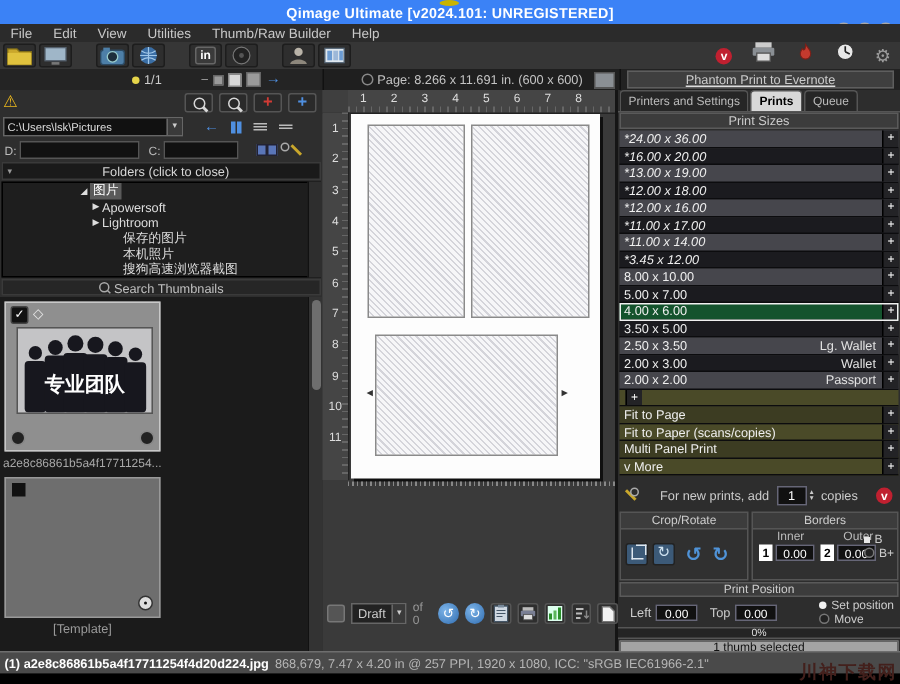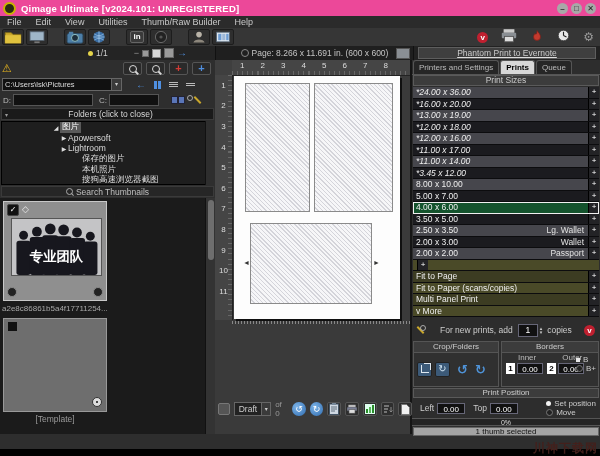--- a/index.html
+++ b/index.html
@@ -1,19 +1,19 @@
 <!DOCTYPE html>
 <html><head>
 <meta charset="utf-8">
 <style>
   html,body{margin:0;padding:0;background:#000;}
   #app{position:relative;width:600px;height:456px;background:#2e2e2e;overflow:hidden;
        font-family:"Liberation Sans","DejaVu Sans",sans-serif;color:#ddd;-webkit-font-smoothing:none;}
   
-  #titlebar{position:absolute;left:0;top:0;width:600px;height:16px;background:#ec4899;display:flex;align-items:center;}
+  #titlebar{position:absolute;left:0;top:0;width:600px;height:16px;background:#3b82f6;display:flex;align-items:center;flex-direction:column;}
   .app-ico{width:9px;height:9px;border-radius:50%;background:#2a2a10;border:2px solid #c8b400;margin:0 5px 0 3px;}
   #titlebar .ttl{font-size:9.5px;font-weight:bold;color:#fff;letter-spacing:.2px;}
   .winbtns{margin-left:auto;display:flex;gap:3px;padding-right:4px;}
   .winbtn{width:11px;height:11px;border-radius:50%;background:#a8a8a8;color:#222;font-size:8px;line-height:11px;text-align:center;font-weight:bold;}
   
   #menubar{position:absolute;left:0;top:16px;width:600px;height:12px;background:#2b2b2b;border-bottom:1px solid #171717;display:flex;align-items:center;}
   .mitem{font-size:9px;color:#c8c8c8;padding:0 7px;}
   
   #toolbar{position:absolute;left:0;top:28px;width:600px;height:18px;background:#363636;display:flex;align-items:center;}
   .ibtn{width:22px;height:16px;display:inline-flex;align-items:center;justify-content:center;margin-left:2px;background:#2e2e2e;border:1px solid #1d1d1d;border-radius:2px;box-sizing:border-box;}
@@ -629,21 +629,21 @@
         <span class="cpbox">1</span>
         <span class="spin">
           <i>▴</i>
           <i>▾</i>
         </span>
         <span class="cs">copies</span>
         <span class="vbadge">v</span>
       </div>
       <div class="groups">
         <div class="grp crop">
-          <div class="ghdr">Crop/Folders</div>
+          <div class="ghdr">Crop/Rotate</div>
           <div class="gicons">
             <span class="cbtn">
                 <span class="cropg"></span>
               </span>
             <span class="cbtn">
                 <span class="rotg">↻</span>
               </span>
             <span class="rarr">↺</span>
             <span class="rarr">↻</span>
           </div>
@@ -687,16 +687,20 @@
               <span class="rdot-off"></span>
               <span>Move</span>
             </span>
         </span>
       </div>
       <div class="progress">0%</div>
       <div class="selinfo">1 thumb selected</div>
     </div>
   </div>
 
+  <div id="statusbar">
+    <span class="sf">(1) a2e8c86861b5a4f17711254f4d20d224.jpg</span>
+    <span class="sd">868,679, 7.47 x 4.20 in @ 257 PPI, 1920 x 1080, ICC: "sRGB IEC61966-2.1"</span>
+  </div>
   <div id="bottomstrip">
     <span class="watermark">川神下载网</span>
   </div>
 </div>
 
 </body></html>

